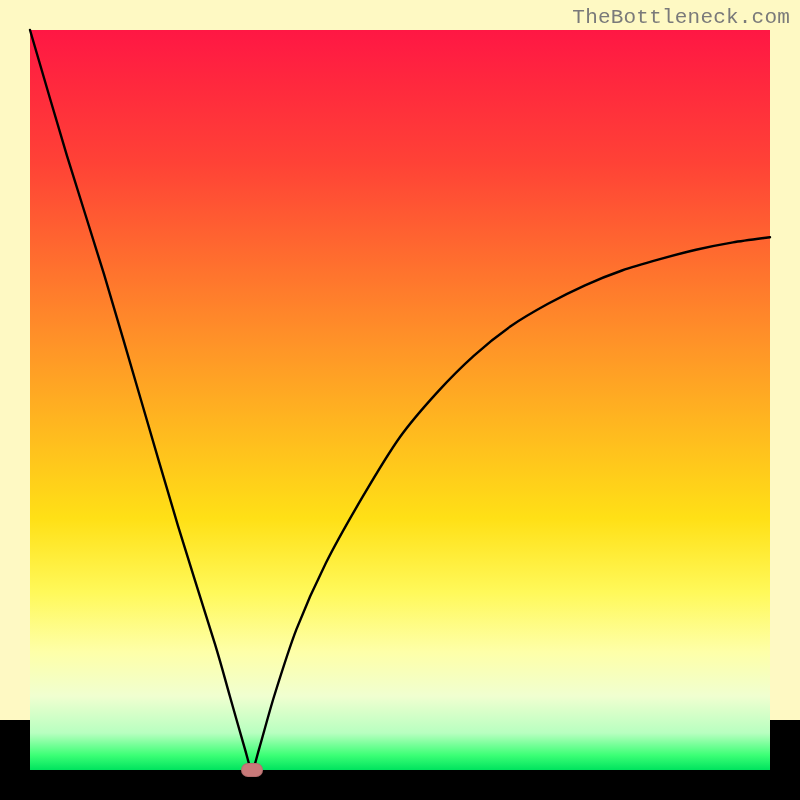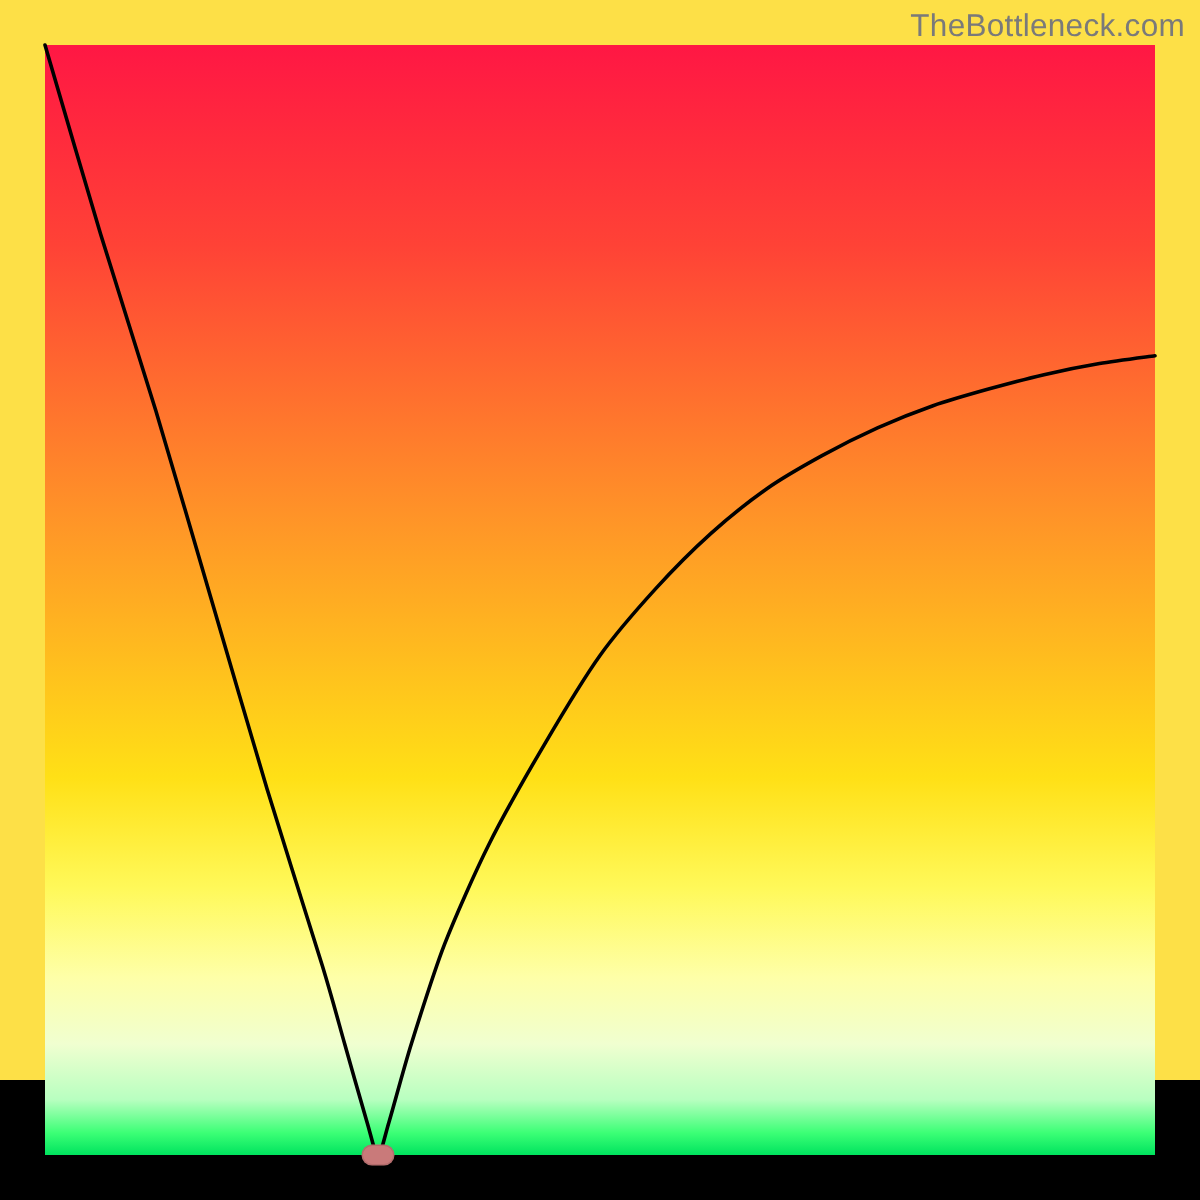--- a/index.html
+++ b/index.html
@@ -10,21 +10,22 @@
     background: #000;
     overflow: hidden;
     font-family: Arial, Helvetica, sans-serif;
   }
   .frame {
     position: absolute;
     left: 0;
     top: 0;
     width: 800px;
     height: 720px;
-    background: #fde047;
+    background: #fef9c3;
+    font-family: Liberation Mono, monospace;
   }
   .plot-area {
     position: absolute;
     left: 30px;
     top: 30px;
     width: 740px;
     height: 740px;
   }
   .gradient {
     position: absolute;

